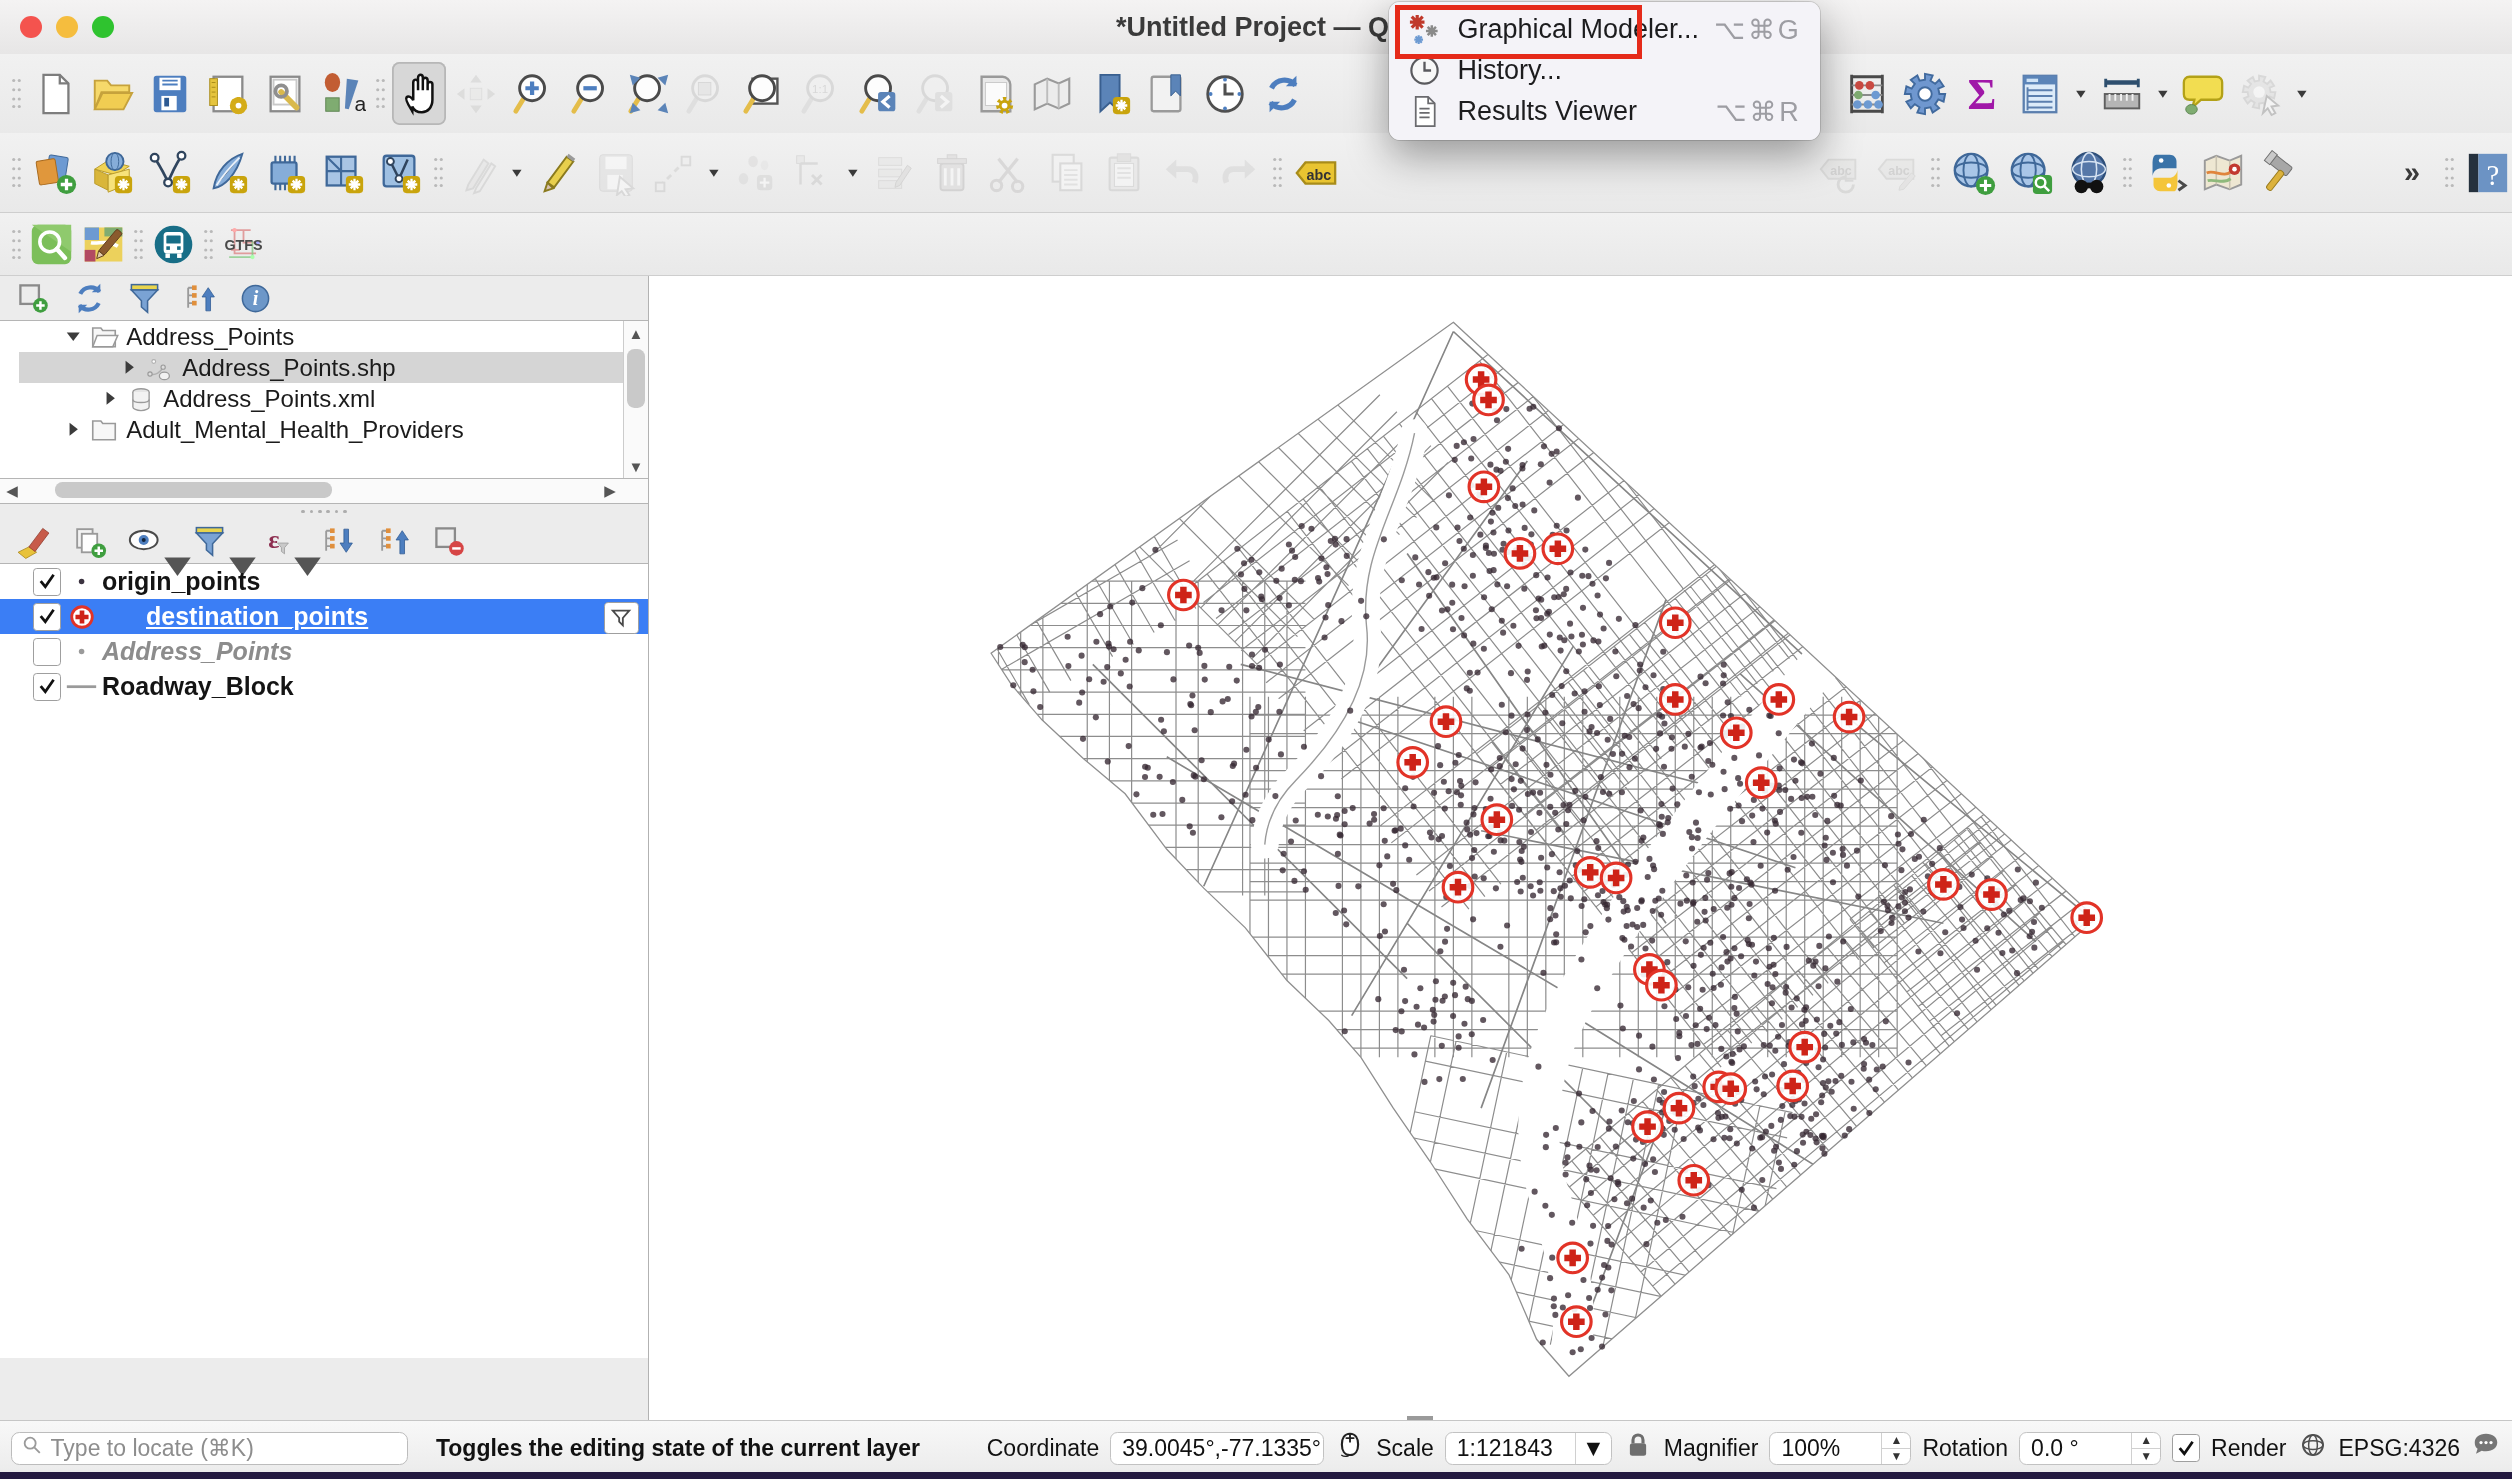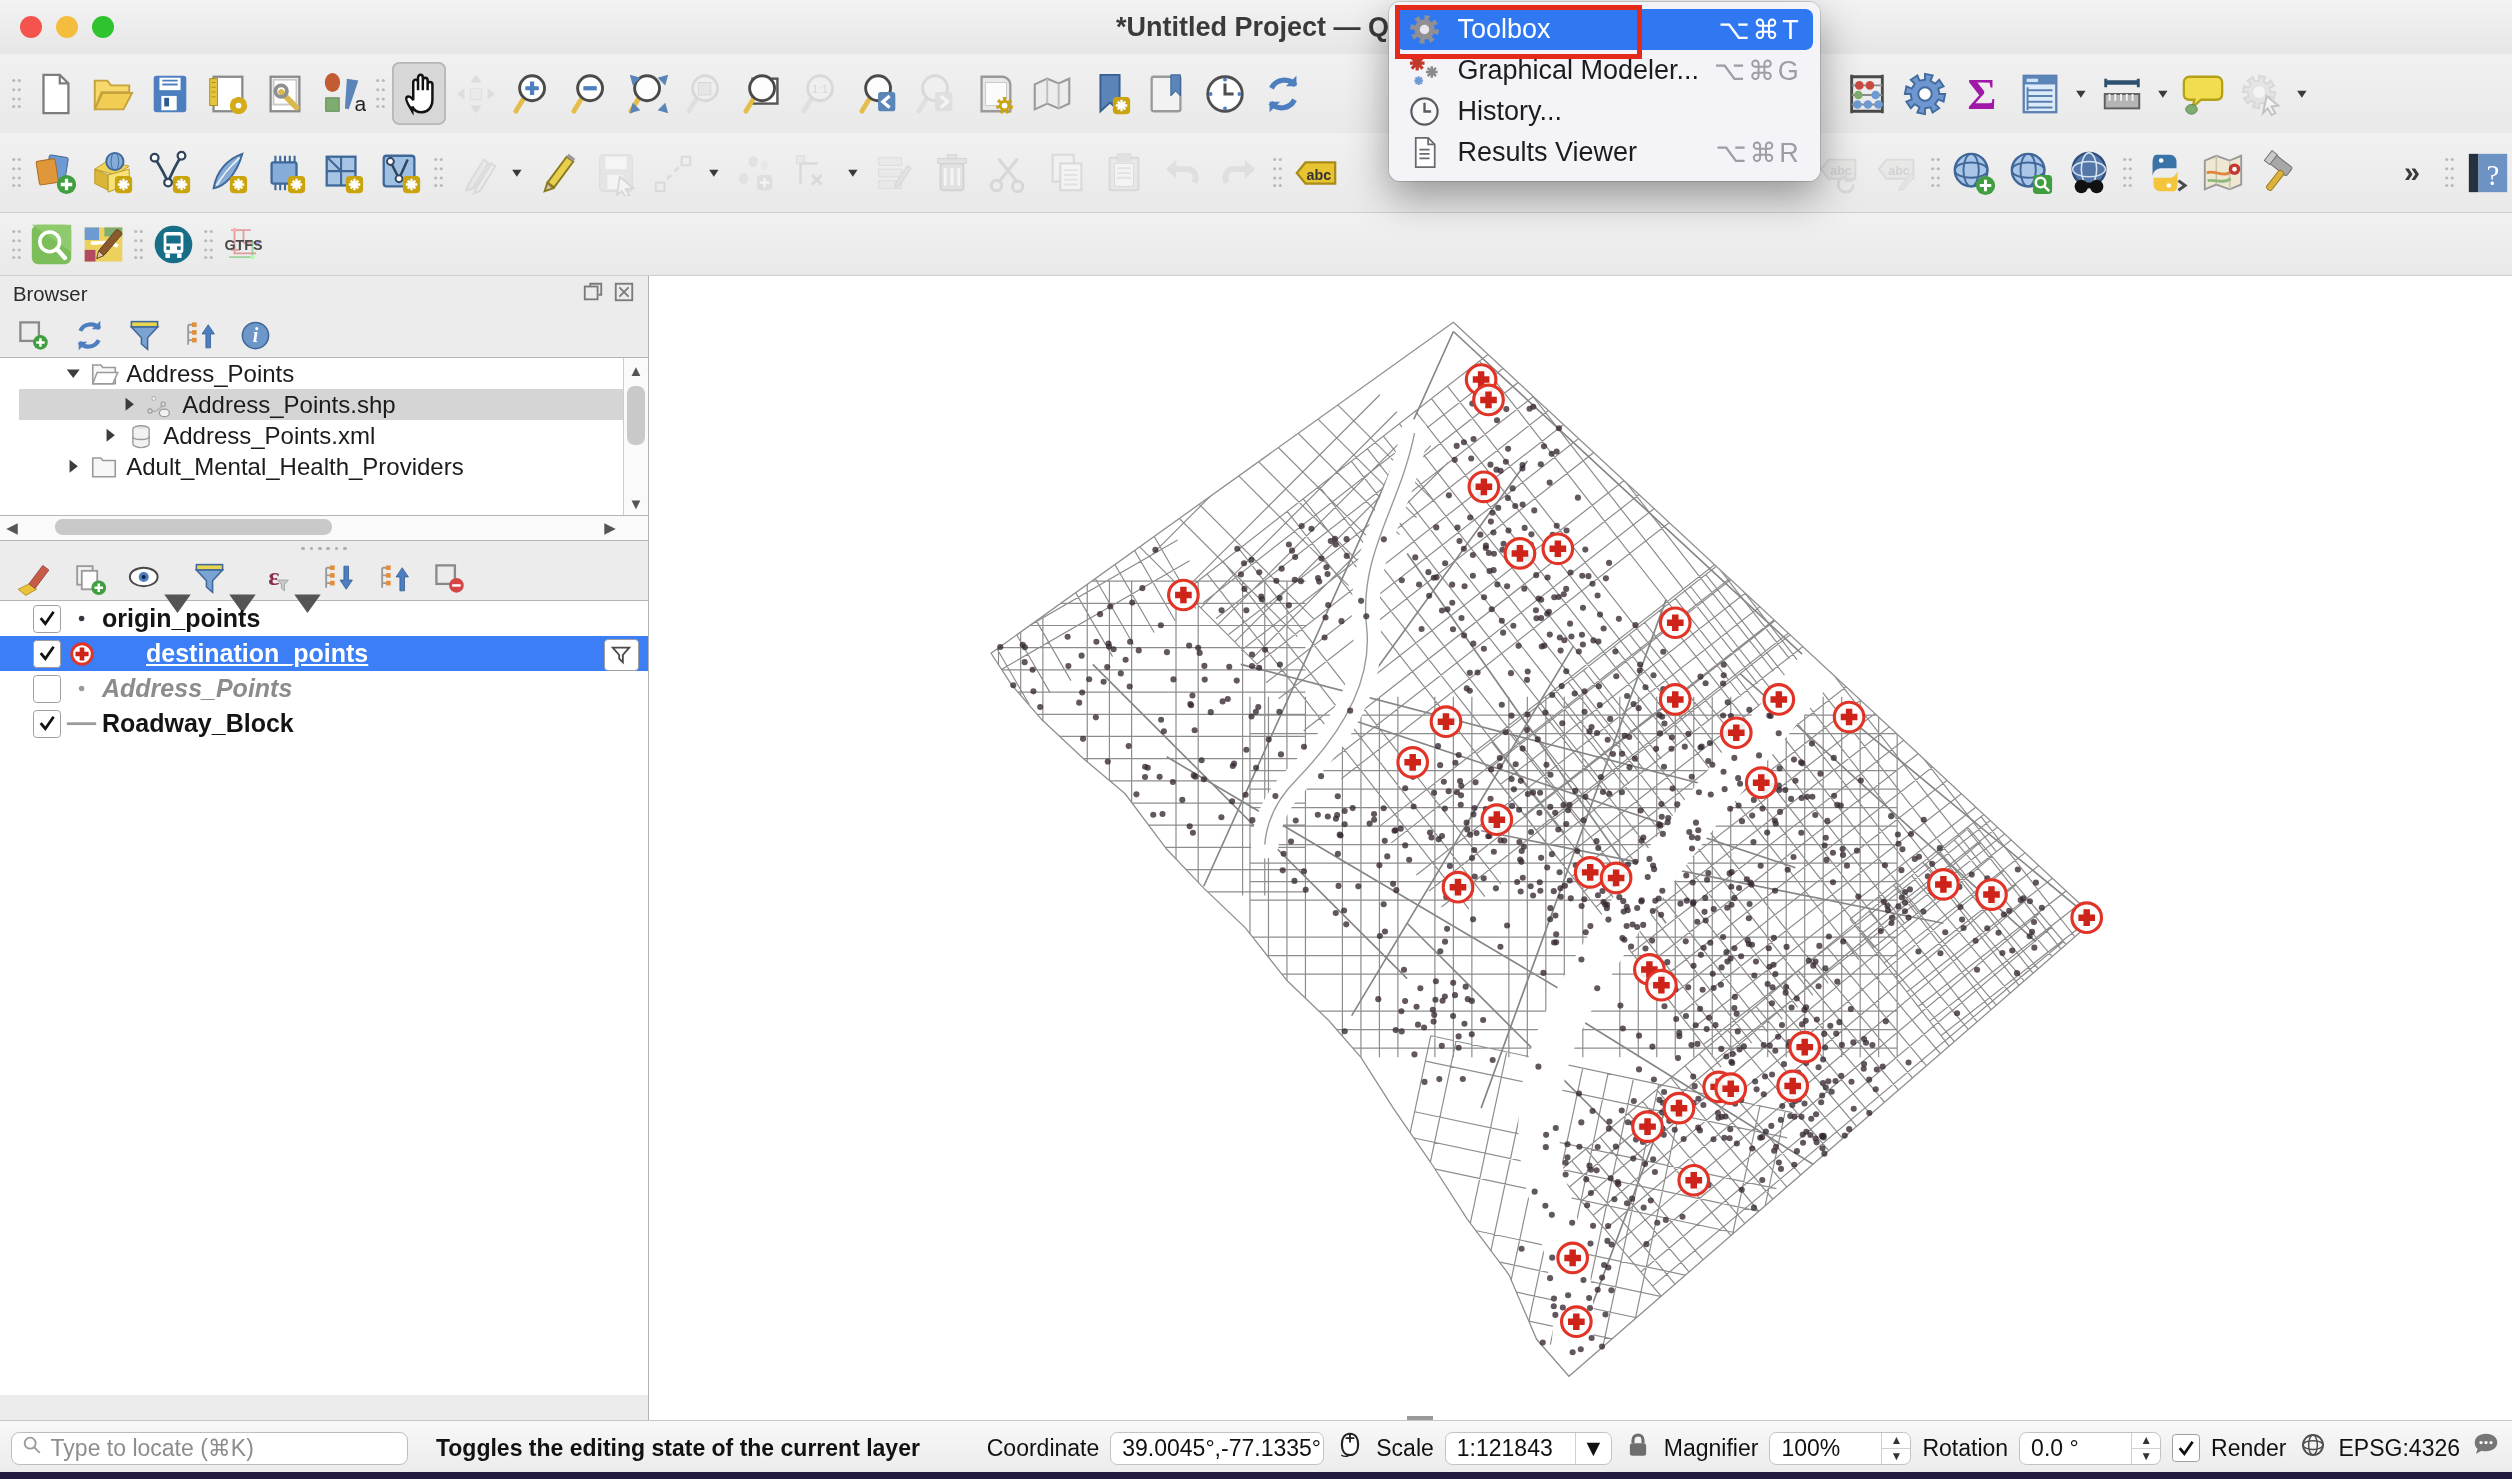--- a/index.html
+++ b/index.html
@@ -789,28 +789,20 @@
           <path d="M8 38h26M34 20v18" stroke="#8c8" stroke-width="2" fill="none" opacity=".8"></path>
           <circle cx="14" cy="8" r="2.4" fill="#faa"></circle>
           <circle cx="34" cy="38" r="2.4" fill="#afa"></circle>
           <circle cx="40" cy="22" r="2.4" fill="#aaf"></circle>
           <text x="24" y="30" font-size="16" font-weight="bold" fill="#4a4a4a" text-anchor="middle" font-family="Liberation Sans,sans-serif">GTFS</text>
         </svg>
       </div>
     </div>
 
   <div class="menu" id="menu">
-      <div class="menu-item hl">
-        <span class="mi"><svg xmlns="http://www.w3.org/2000/svg" viewBox="0 0 48 48">
-            <path d="M44.0 24.0L42.5 31.7L36.9 29.4L33.9 33.9L38.1 38.1L31.7 42.5L29.4 36.9L24.0 38.0L24.0 44.0L16.3 42.5L18.6 36.9L14.1 33.9L9.9 38.1L5.5 31.7L11.1 29.4L10.0 24.0L4.0 24.0L5.5 16.3L11.1 18.6L14.1 14.1L9.9 9.9L16.3 5.5L18.6 11.1L24.0 10.0L24.0 4.0L31.7 5.5L29.4 11.1L33.9 14.1L38.1 9.9L42.5 16.3L36.9 18.6L38.0 24.0Z" fill="#8f8f94"></path>
-            <circle cx="24" cy="24" r="6.5" fill="#e8e7ec"></circle>
-          </svg></span>
-      <span>Toolbox</span>
-      <span class="short">⌥⌘T</span>
-      </div>
       <div class="redbox"></div>
       <div class="menu-item">
         <span class="mi"><svg xmlns="http://www.w3.org/2000/svg" viewBox="0 0 48 48">
             <path d="M14 4v20M4 14h20M6.5 6.5l15 15M21.5 6.5l-15 15" stroke="#c0392b" stroke-width="4.4"></path>
             <path d="M34 18v16M26 26h16M28.3 20.3l11.4 11.4M39.7 20.3L28.3 31.7" stroke="#8a8a8a" stroke-width="3.4"></path>
             <path d="M16 32v12M10 38h12M11.7 33.7l8.6 8.6M20.3 33.7l-8.6 8.6" stroke="#6d9ad2" stroke-width="3"></path>
           </svg></span>
       <span>Graphical Modeler...</span>
       <span class="short">⌥⌘G</span>
       </div>
@@ -829,33 +821,20 @@
             <path d="M17 20h14M17 26h14M17 32h14" stroke="#6a6a6e" stroke-width="2.4"></path>
           </svg></span>
       <span>Results Viewer</span>
       <span class="short">⌥⌘R</span>
       </div>
     </div>
 
   <div class="dock">
 
     <div>
-      <div class="panel-title">
-        <span>Browser</span>
-        <span class="ptitle-btns">
-          <span id="br-float"><svg viewBox="0 0 24 24">
-                <rect x="3" y="6" width="14" height="14" fill="none" stroke="#7a7a7a" stroke-width="2"></rect>
-                <path d="M9 6V3h12v12h-3" fill="none" stroke="#7a7a7a" stroke-width="2"></path>
-              </svg></span>
-          <span id="br-close"><svg viewBox="0 0 24 24">
-                <rect x="3" y="3" width="18" height="18" fill="none" stroke="#7a7a7a" stroke-width="2"></rect>
-                <path d="M7 7l10 10M17 7L7 17" stroke="#7a7a7a" stroke-width="2"></path>
-              </svg></span>
-        </span>
-      </div>
       <div class="panel-tools" id="browser-tools">
           <div class="ptool">
             <svg xmlns="http://www.w3.org/2000/svg" viewBox="0 0 48 48">
               <rect x="7" y="7" width="24" height="24" fill="none" stroke="#8a8a8a" stroke-width="3"></rect>
               <circle cx="33" cy="33" r="9.5" fill="#3f9e3f"></circle>
               <path d="M33 27.5v11M27.5 33h11" stroke="#fff" stroke-width="3.2"></path>
             </svg>
           </div>
           <div class="ptool">
             <svg xmlns="http://www.w3.org/2000/svg" viewBox="0 0 48 48">

